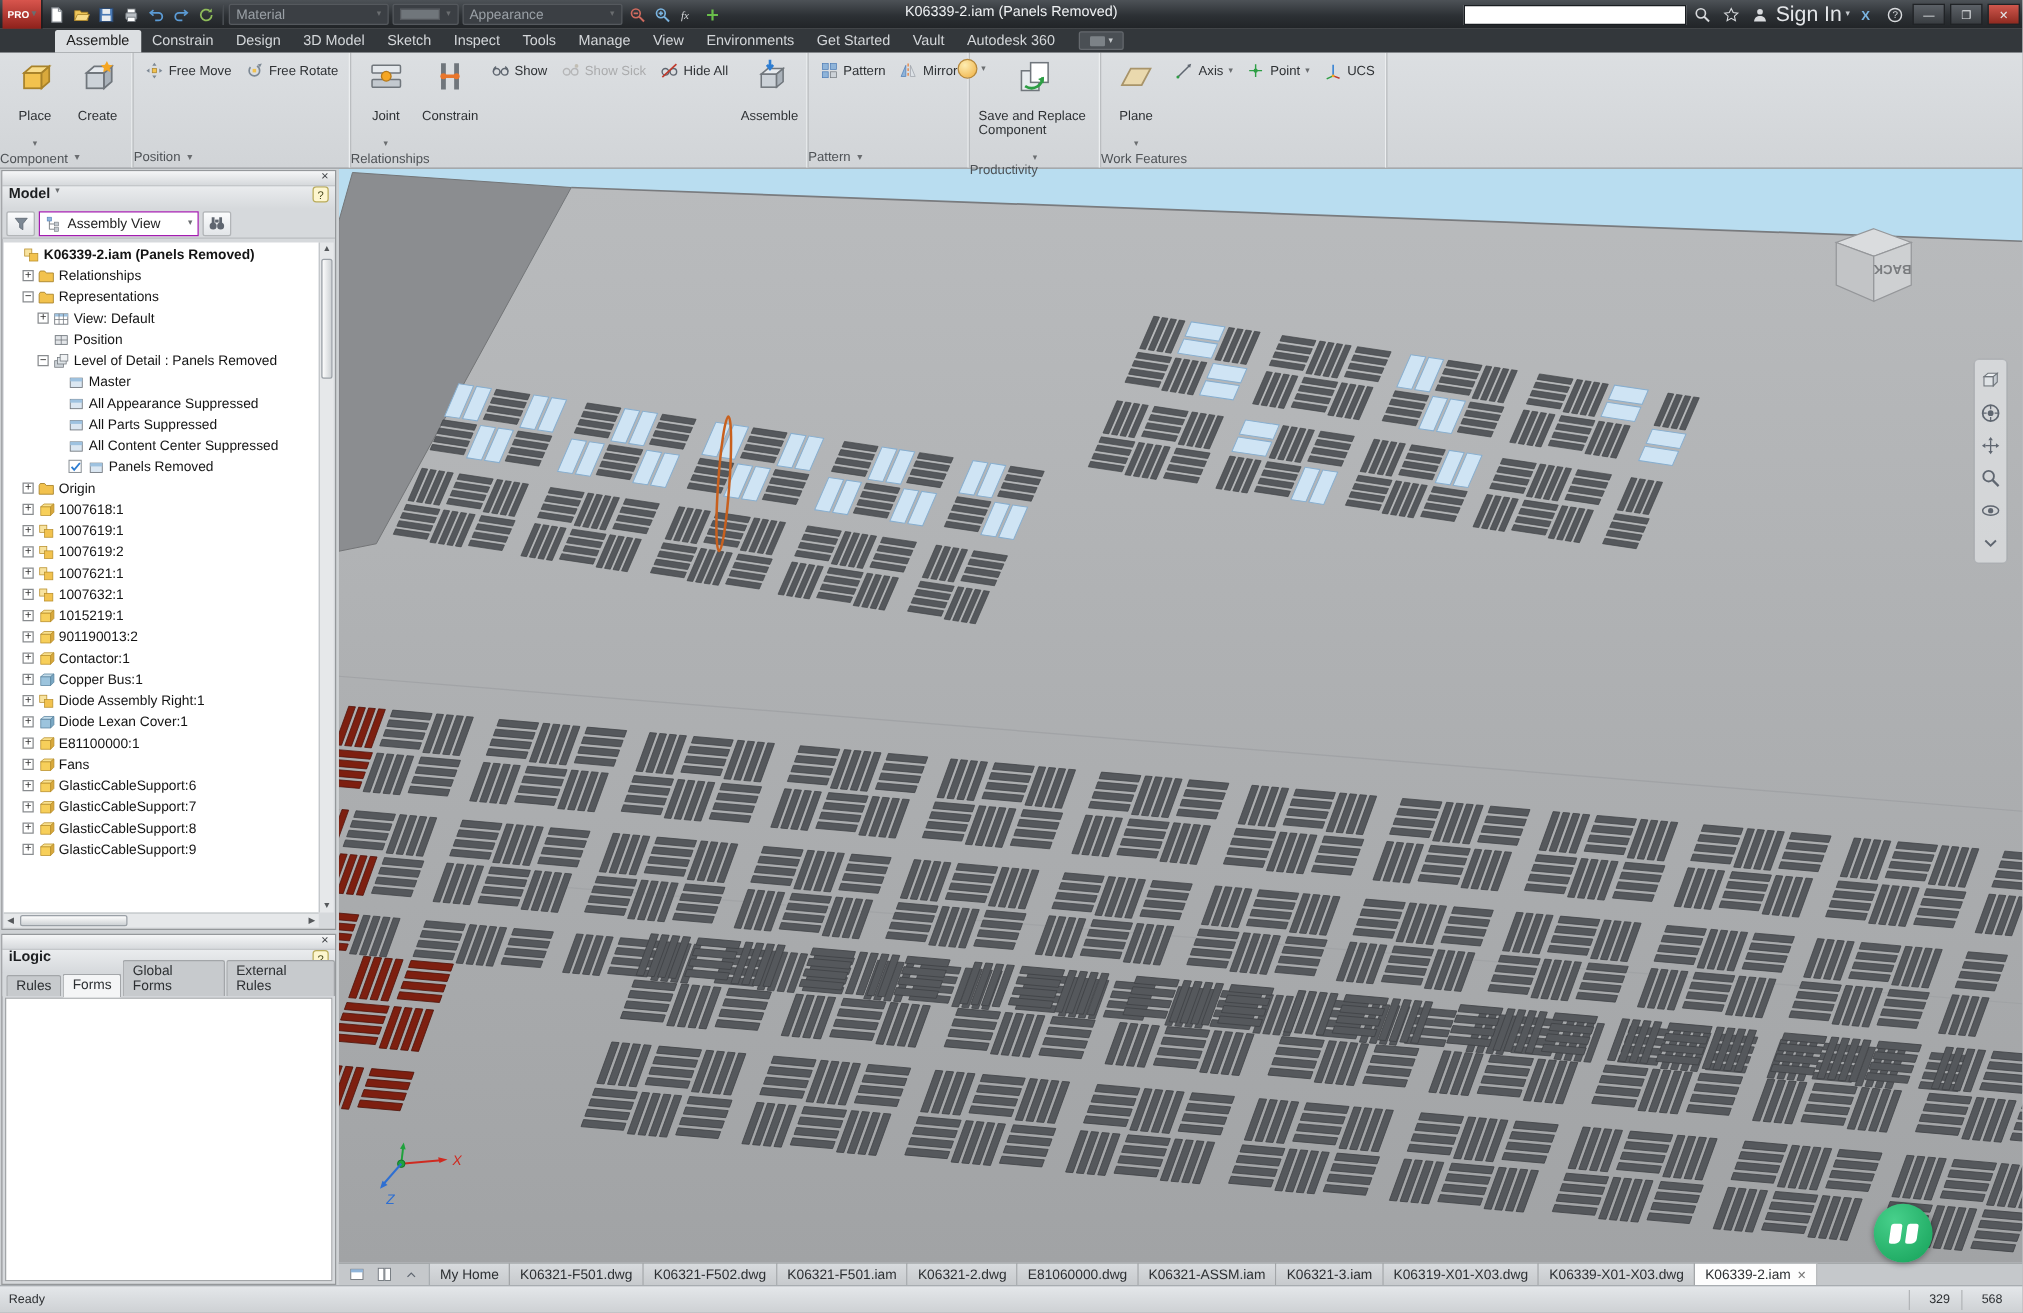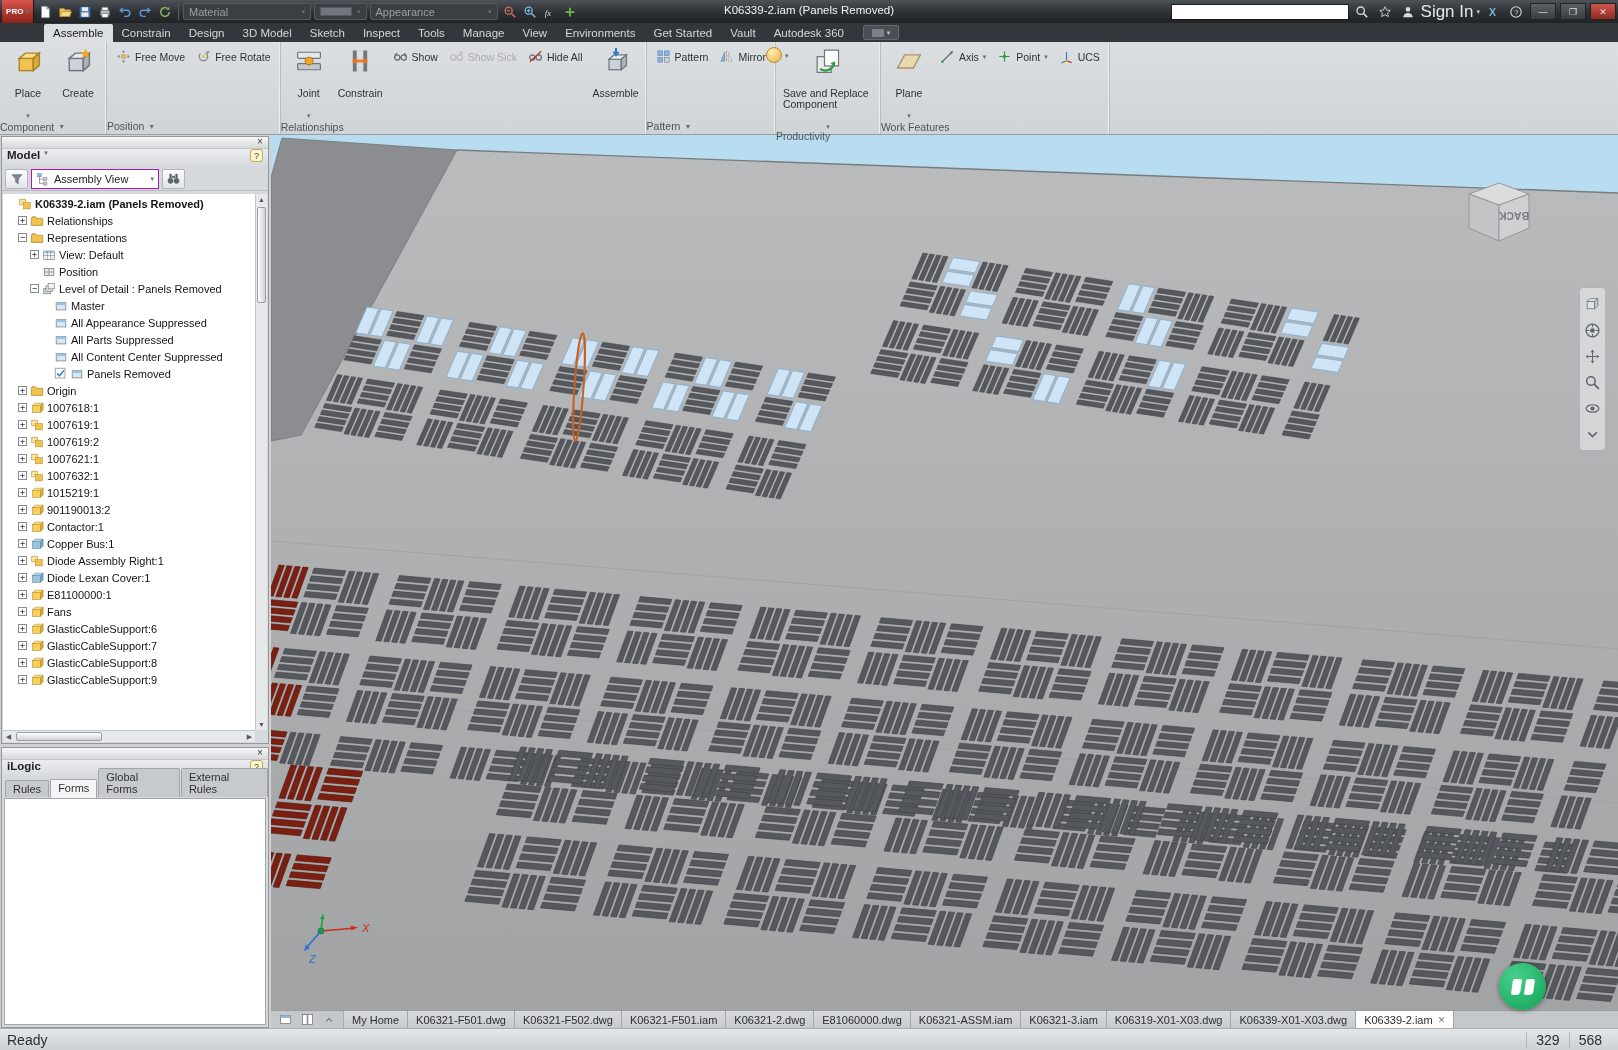--- a/index.html
+++ b/index.html
@@ -68,21 +68,21 @@
 
 .viewport{position:absolute;top:135px;left:271px;right:0;bottom:40px;background:#abadaf;overflow:hidden}
 .navbar{position:absolute;right:12px;top:152px;width:27px;display:flex;flex-direction:column;align-items:center;gap:4px;padding:5px 0;background:rgba(246,248,249,.5);border:1px solid rgba(110,115,120,.35);border-radius:4px}
 .nbtn{width:22px;height:22px;display:flex;align-items:center;justify-content:center;border-radius:3px}
 
 .doctabs{position:absolute;left:271px;right:0;bottom:22px;height:18px;background:#c5c8cb;border-top:1px solid #9b9ea1;display:flex;align-items:stretch;font-size:11px;z-index:20}
 .dmini{display:flex;align-items:center;gap:2px;padding:0 4px;border-right:1px solid #a8adb1}
 .dtab{display:flex;align-items:center;padding:0 8px;border-right:1px solid #a3a6a9;background:linear-gradient(#d8dbde,#c7cacd);color:#2c2f32;gap:5px;white-space:nowrap}
 .dtab.active{background:#fdfdfd}
 .xtab{font-size:9px;color:#777}
-.statusbar{position:absolute;left:0;right:0;bottom:0;height:22px;background:linear-gradient(#e4e7ea,#ced1d4);border-top:1px solid #a8adb1;display:flex;align-items:center;font-size:14px;color:#2c2f32;padding:0 7px;z-index:25}
+.statusbar{position:absolute;left:0;right:0;bottom:0;height:22px;background:linear-gradient(#e4e7ea,#ced1d4);border-top:1px solid #a8adb1;display:flex;align-items:center;font-size:10px;color:#2c2f32;padding:0 7px;z-index:25}
 .sb-right{margin-left:auto;display:flex;height:100%;align-items:center}
 .sb-cell{min-width:42px;text-align:right;padding:0 9px;border-left:1px solid #b2b5b8;height:16px;line-height:16px}
 .record-badge{position:absolute;right:72px;bottom:40px;width:47px;height:47px;border-radius:50%;background:radial-gradient(circle at 35% 28%,#47d08b,#14a058);box-shadow:0 1px 5px rgba(0,0,0,.4);display:flex;align-items:center;justify-content:center;gap:4px;z-index:60}
 .rb-q{width:9px;height:16px;background:#fff;border-radius:2px 2px 4px 2px;transform:skewX(-8deg)}
 </style>
 </head>
 <body>
 
 <div class="titlebar">
   <div class="logo">

